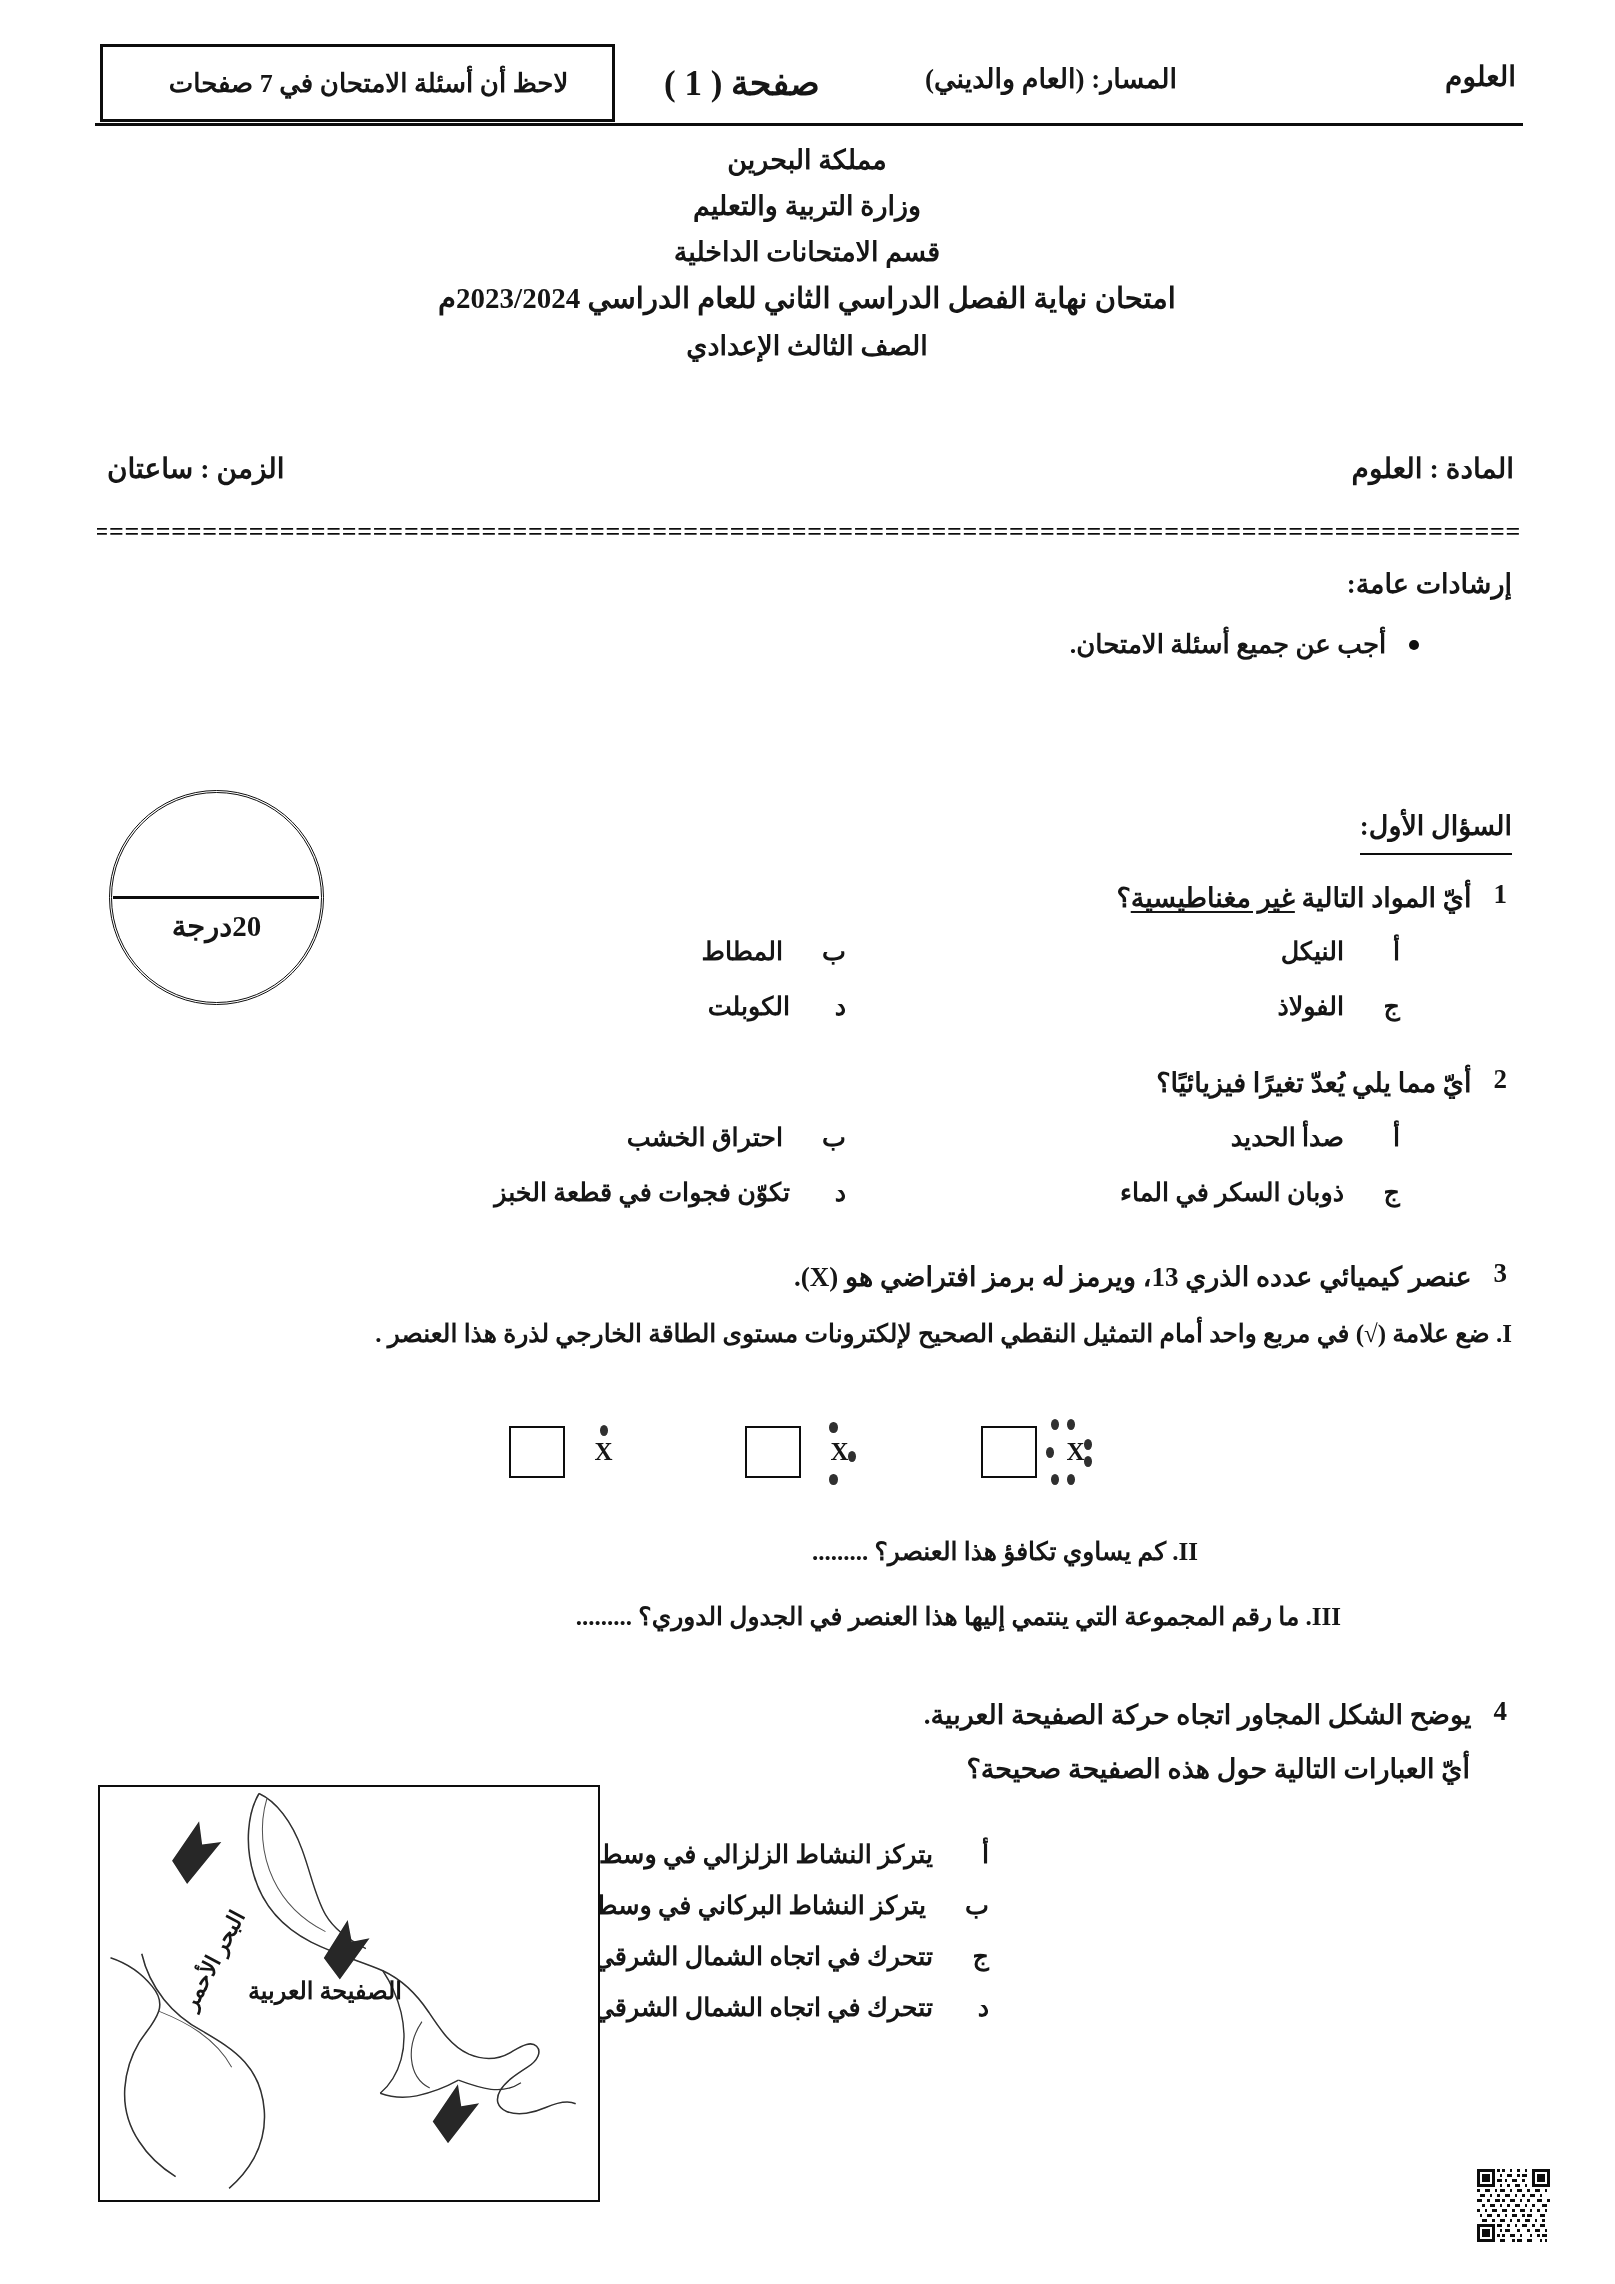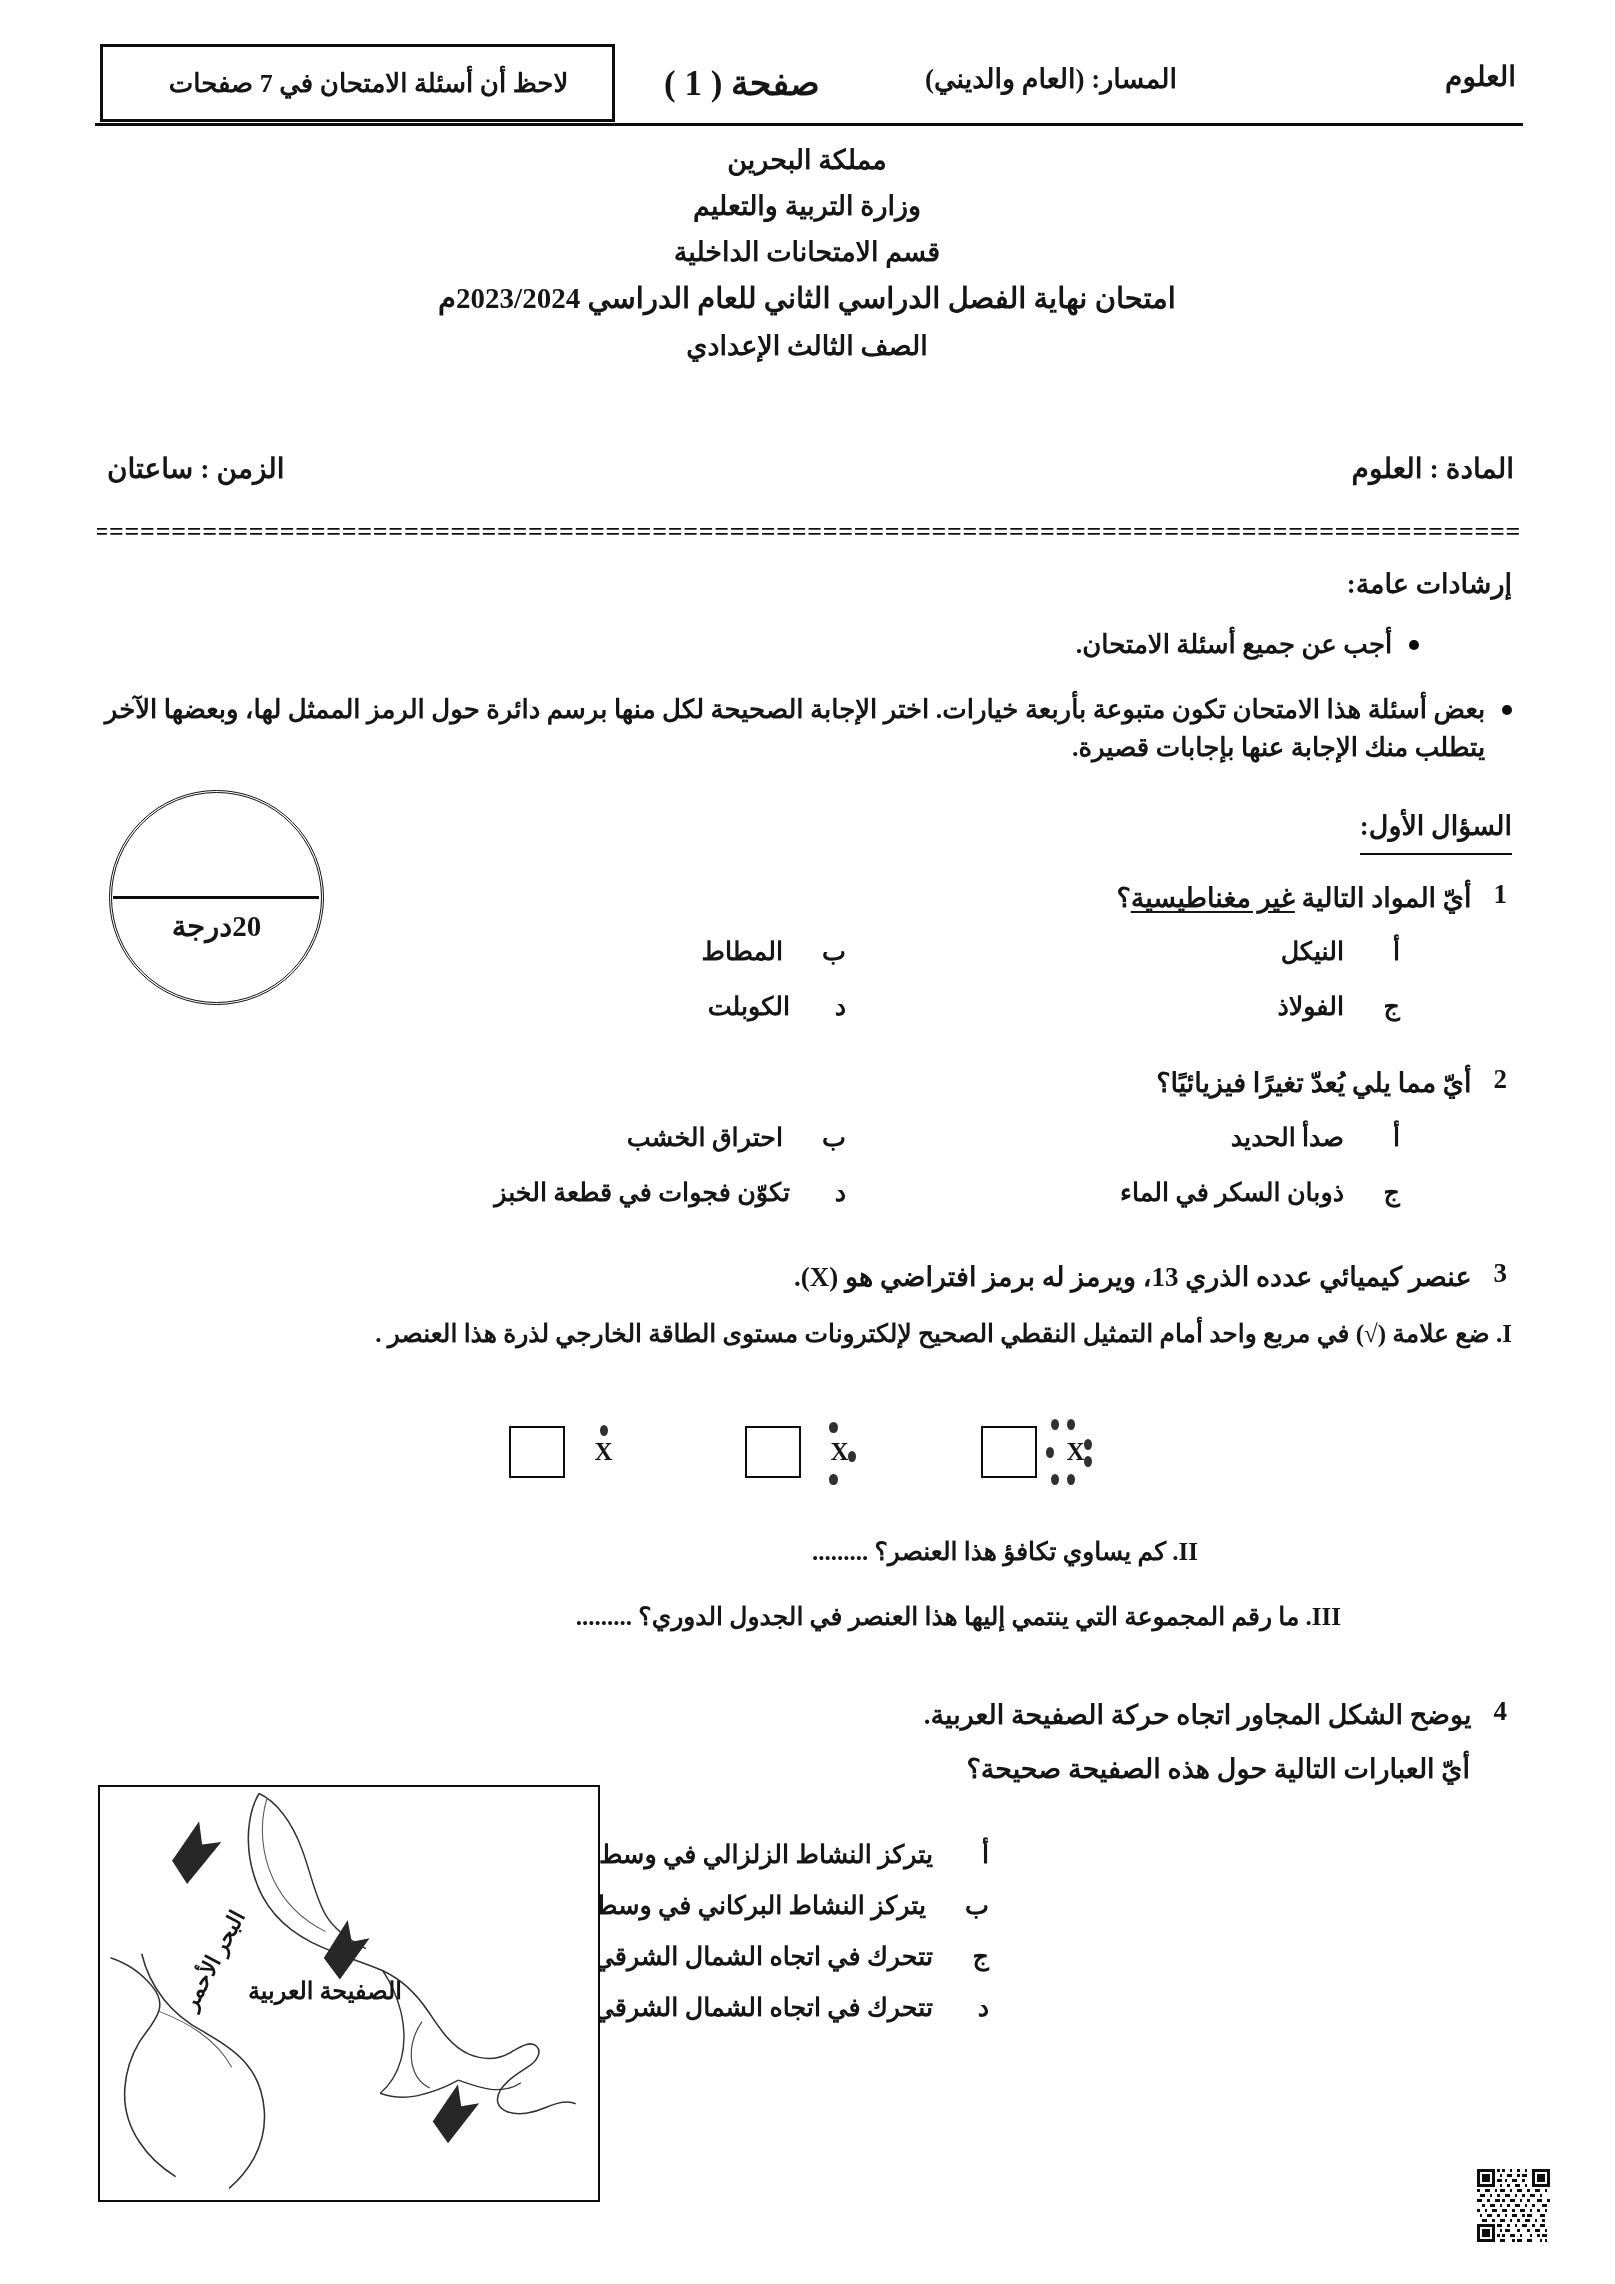--- a/index.html
+++ b/index.html
@@ -129,21 +129,21 @@
     position: absolute;
     right: 103px;
     top: 568px;
     font-size: 27px;
     font-weight: 700;
   }
   .bullet-row {
     position: absolute;
     display: flex;
     align-items: flex-start;
-    gap: 17px;
+    gap: 23px;
   }
   .bullet-dot {
     width: 9.8px;
     height: 9.8px;
     border-radius: 50%;
     background: #111;
     margin-top: 14.3px;
     flex: 0 0 auto;
   }
   .bullet-text {
@@ -344,24 +344,20 @@
   </div>
 
   <div class="subject-row-right">المادة : العلوم</div>
   <div class="subject-row-left">الزمن : ساعتان</div>
   <div class="dashed-sep">============================================================================================================</div>
 
   <div class="instr-title">إرشادات عامة:</div>
   <div class="bullet-row" id="instr1">
     <span class="bullet-dot"></span>
     <span class="bullet-text">أجب عن جميع أسئلة الامتحان.</span>
-  </div>
-  <div class="bullet-row" id="instr2">
-    <span class="bullet-dot"></span>
-    <span class="bullet-text">بعض أسئلة هذا الامتحان تكون متبوعة بأربعة خيارات. اختر الإجابة الصحيحة لكل منها برسم دائرة حول الرمز الممثل لها، وبعضها الآخر يتطلب منك الإجابة عنها بإجابات قصيرة.</span>
   </div>
 
   <div class="grade-circle">
     <div class="divider"></div>
     <div class="gval">20درجة</div>
   </div>
 
   <div class="sec-title">السؤال الأول:</div>
 
   <div class="q" style="right:103px; top:879px;">

